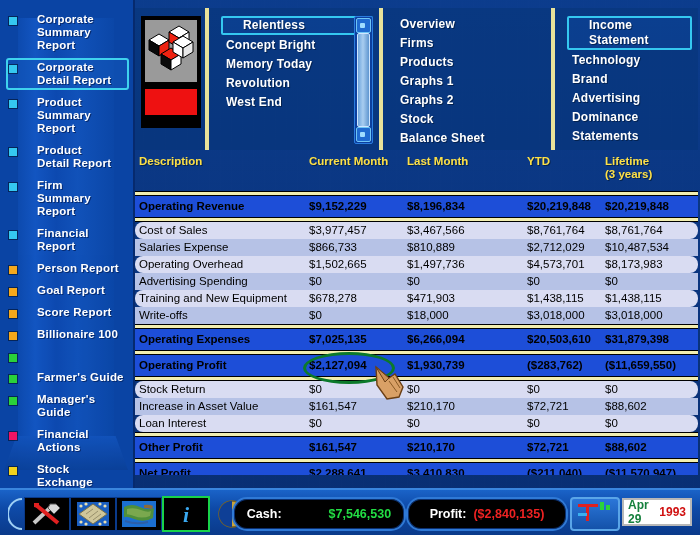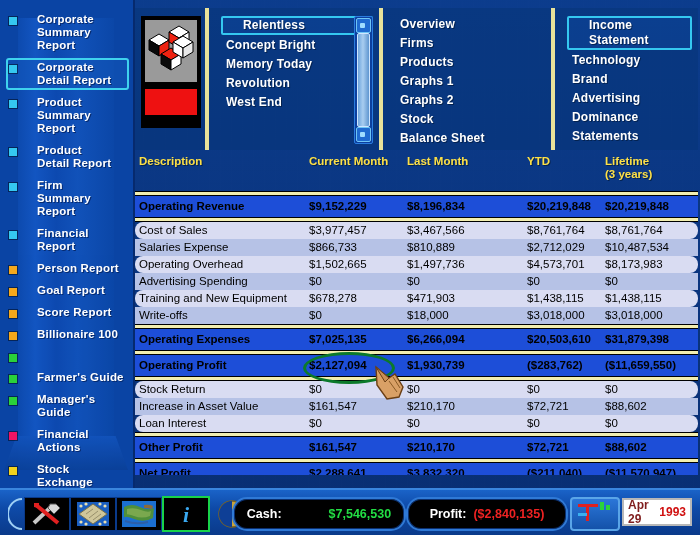--- a/index.html
+++ b/index.html
@@ -119,21 +119,21 @@
   .readout .lbl{font-size:12.5px;font-weight:bold;color:#fff;}
   .readout .val{font-size:12.5px;font-weight:bold;margin-left:7px;}
   #cash{left:232px;width:170px;}
   #profit{left:406px;width:158px;}
   .graphbtn{position:absolute;left:570px;top:7px;width:46px;height:30px;
     background:linear-gradient(180deg,#2b76d8,#1452aa);border:2px solid #5aa5e8;
     border-radius:4px;cursor:pointer;}
   .datebox{position:absolute;left:622px;top:8px;width:70px;height:28px;
     background:#fff;border:2px solid #b8b8b8;display:flex;align-items:center;
     justify-content:space-between;padding:0 4px;box-sizing:border-box;}
-  .datebox .d{font-size:12px;font-weight:bold;color:#7f1d1d;}
+  .datebox .d{font-size:12px;font-weight:bold;color:#15803d;}
   .datebox .y{font-size:12px;font-weight:bold;color:#d01010;}
 </style>
 </head>
 <body>
 
 <div id="app">
   <div class="cityscape"></div>
 
   <div id="sidebar">
     <div class="tower"></div>
@@ -376,21 +376,21 @@
           <div class="cell c0 b">Other Profit</div>
           <div class="cell c1 b">$161,547</div>
           <div class="cell c2 b">$210,170</div>
           <div class="cell c3 b">$72,721</div>
           <div class="cell c4 b">$88,602</div>
         </div>
         <div class="sep"></div>
         <div class="row hdr">
           <div class="cell c0 b">Net Profit</div>
           <div class="cell c1 b">$2,288,641</div>
-          <div class="cell c2 b">$3,832,320</div>
+          <div class="cell c2 b">$3,410,830</div>
           <div class="cell c3 b">($211,040)</div>
           <div class="cell c4 b">($11,570,947)</div>
         </div>
       </div>
     <div class="ellipse" id="annot" style="border-color: rgb(12, 122, 42); left: 168px; top: 197px;"></div>
     <div class="hand" id="handcur" style="left: 238px; top: 206px;">
       <svg width="34" height="40" viewBox="0 0 34 40">
         <path d="M3 6 L16 17 L22 13 L30 26 L26 36 L14 38 L4 24 Z" fill="#d9a066" stroke="#6b3f15" stroke-width="1.4"></path>
         <path d="M3 6 L16 17 L12 21 Z" fill="#c98f55" stroke="#6b3f15" stroke-width="1"></path>
         <path d="M20 16 L27 27" stroke="#8a5a25" stroke-width="1"></path>

